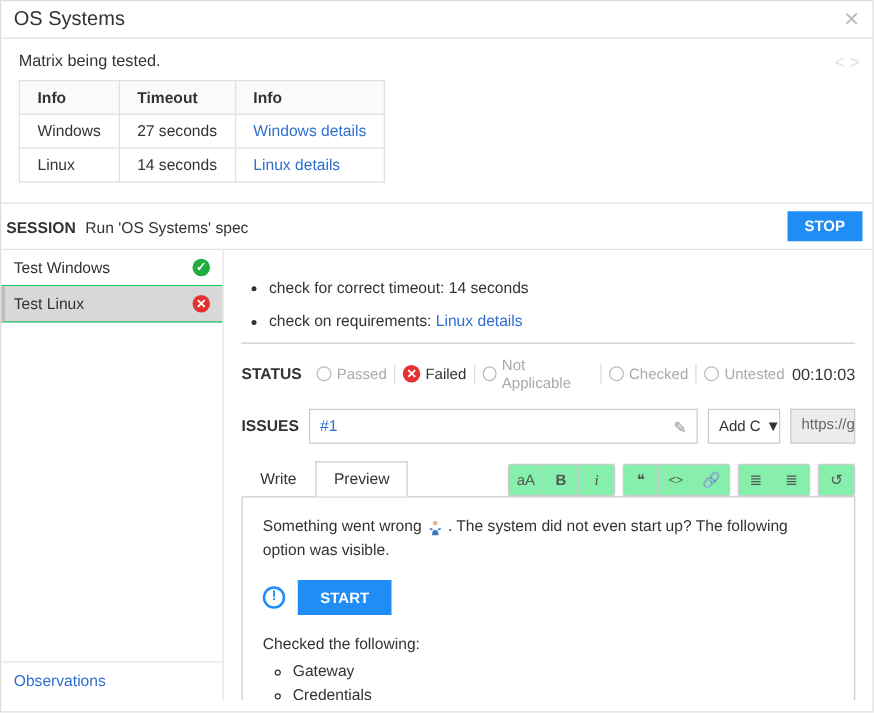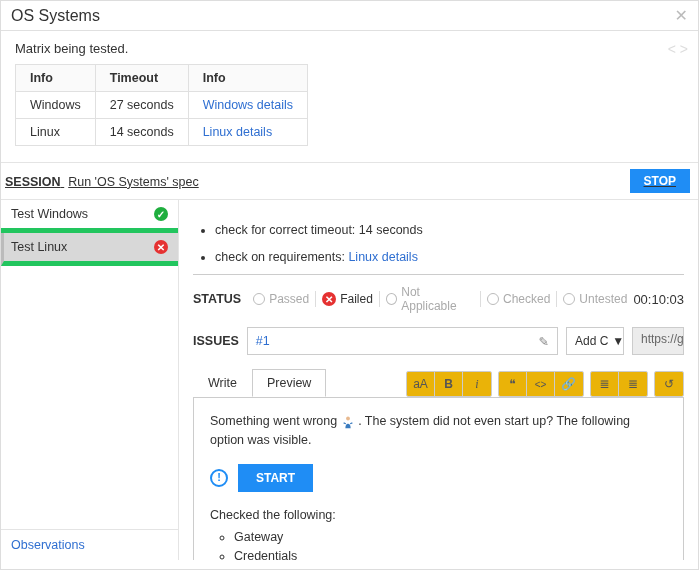--- a/index.html
+++ b/index.html
@@ -6,27 +6,27 @@
   body { font-family: "Segoe UI", Arial, sans-serif; font-size: 13px; color: #333; background: #fff; width: 699px; height: 570px; overflow: hidden; border: 1px solid #ddd; }
   .titlebar { display: flex; align-items: center; justify-content: space-between; padding: 6px 10px; border-bottom: 1px solid #e0e0e0; height: 30px; }
   .titlebar .title { font-size: 16px; color: #333; }
   .close-x { color: #bbb; font-size: 16px; cursor: pointer; }
   .panel-body { padding: 10px 14px 0 14px; position: relative; }
   .matrix-arrows { position: absolute; right: 10px; top: 10px; color: #ddd; font-size: 14px; }
   .matrix-table { border-collapse: collapse; margin-top: 8px; }
   .matrix-table th, .matrix-table td { border: 1px solid #e0e0e0; padding: 6px 14px; text-align: left; font-size: 12.5px; }
   .matrix-table th { background: #fafafa; font-weight: 600; }
   .link { color: #2f6fd1; cursor: pointer; }
-  .session-bar { display: flex; align-items: center; justify-content: space-between; margin-top: 16px; border-top: 1px solid #e4e4e4; border-bottom: 1px solid #e4e4e4; padding: 6px 8px 6px 4px; text-decoration: underline; }
+  .session-bar { display: flex; align-items: center; justify-content: space-between; margin-top: 16px; border-top: 1px solid #e4e4e4; border-bottom: 1px solid #e4e4e4; padding: 6px 8px 6px 4px; }
   .session-label { font-weight: 700; font-size: 12.5px; }
   .session-desc { font-size: 12.5px; margin-left: 4px; }
   .btn-stop { background: #1f8df5; color: #fff; border: none; padding: 5px 14px; font-weight: 700; font-size: 12px; cursor: pointer; }
   .session-body { display: flex; height: 360px; }
   .test-list { width: 178px; border-right: 1px solid #e4e4e4; display: flex; flex-direction: column; }
-  .test-item { display: flex; align-items: center; justify-content: space-between; padding: 7px 10px; font-size: 12.5px; border-bottom: 5px solid #22c55e; cursor: pointer; gap: 40px; }
+  .test-item { display: flex; align-items: center; justify-content: space-between; padding: 7px 10px; font-size: 12.5px; border-bottom: 1px solid #22c55e; cursor: pointer; gap: 40px; }
   .test-item.active { background: #d8d8d8; border-left: 3px solid #bbb; padding-left: 7px; }
   .status-icon { width: 14px; height: 14px; border-radius: 50%; display: inline-flex; align-items: center; justify-content: center; color: #fff; font-size: 10px; font-weight: bold; }
   .status-pass { background: #1fae3e; }
   .status-fail { background: #e53131; }
   .observations-btn { margin-top: auto; border-top: 1px solid #e4e4e4; padding: 8px 10px; font-size: 12.5px; color: #2f6fd1; cursor: pointer; }
   .test-detail { flex: 1; padding: 10px 14px; overflow-y: auto; font-size: 12.5px; }
   .checklist { margin: 4px 0 10px 22px; }
   .checklist li { margin-bottom: 2px; margin-top: 13px; }
   .detail-divider { border-top: 1px solid #ccc; margin: 8px 0 10px 0; }
   .status-row { display: flex; align-items: center; gap: 6px; margin-bottom: 14px; }
@@ -42,21 +42,21 @@
   .issue-input .link { flex: 0; }
   .pencil { margin-left: auto; color: #888; cursor: pointer; }
   .dropdown-btn { border: 1px solid #ccc; padding: 4px 8px; height: 28px; display: inline-flex; align-items: center; gap: 4px; font-size: 12px; cursor: pointer; background: #fff; white-space: nowrap; overflow: hidden; width: 58px; }
   .url-btn { border: 1px solid #ccc; background: #ececec; padding: 4px 8px; height: 28px; font-size: 12px; color: #666; cursor: pointer; width: 52px; overflow: hidden; white-space: nowrap; }
   .editor-tabs { display: flex; align-items: center; gap: 0; margin-bottom: 0; }
   .editor-tabs .tab { padding: 6px 14px; border: 1px solid transparent; font-size: 12.5px; cursor: pointer; }
   .editor-tabs .tab.inactive { border: 1px solid transparent; }
   .editor-tabs .tab.active { border: 1px solid #ccc; border-bottom: 1px solid #fff; background: #fff; }
   .toolbar { display: inline-flex; margin-left: auto; }
   .tb-group { display: flex; border: 1px solid #ccc; border-radius: 2px; overflow: hidden; margin-left: 6px; height: 26px; }
-  .tb-btn { width: 28px; height: 100%; display: flex; align-items: center; justify-content: center; font-size: 12px; color: #555; border-right: 1px solid #ccc; cursor: pointer; background: #eab308; }
+  .tb-btn { width: 28px; height: 100%; display: flex; align-items: center; justify-content: center; font-size: 12px; color: #555; border-right: 1px solid #ccc; cursor: pointer; background: #86efac; }
   .tb-btn:last-child { border-right: none; }
   .tabs-row { display: flex; align-items: flex-end; border-bottom: 1px solid #ccc; }
   .preview-pane { border: 1px solid #ccc; border-top: none; padding: 14px 16px; font-size: 12.5px; line-height: 1.5; }
   .start-row { display: flex; align-items: center; gap: 10px; margin: 14px 0; }
   .info-icon { width: 18px; height: 18px; border: 2px solid #1f8df5; border-radius: 50%; display: flex; align-items: center; justify-content: center; color: #1f8df5; font-weight: bold; font-size: 11px; }
   .btn-start { background: #1f8df5; color: #fff; border: none; padding: 7px 18px; font-weight: 700; font-size: 12px; cursor: pointer; }
   .preview-pane ul { margin-left: 24px; margin-top: 4px; list-style-type: circle; }
   .person-icon { width:14px; height:14px; display:inline-block; vertical-align:middle; }
 </style>
 </head>

